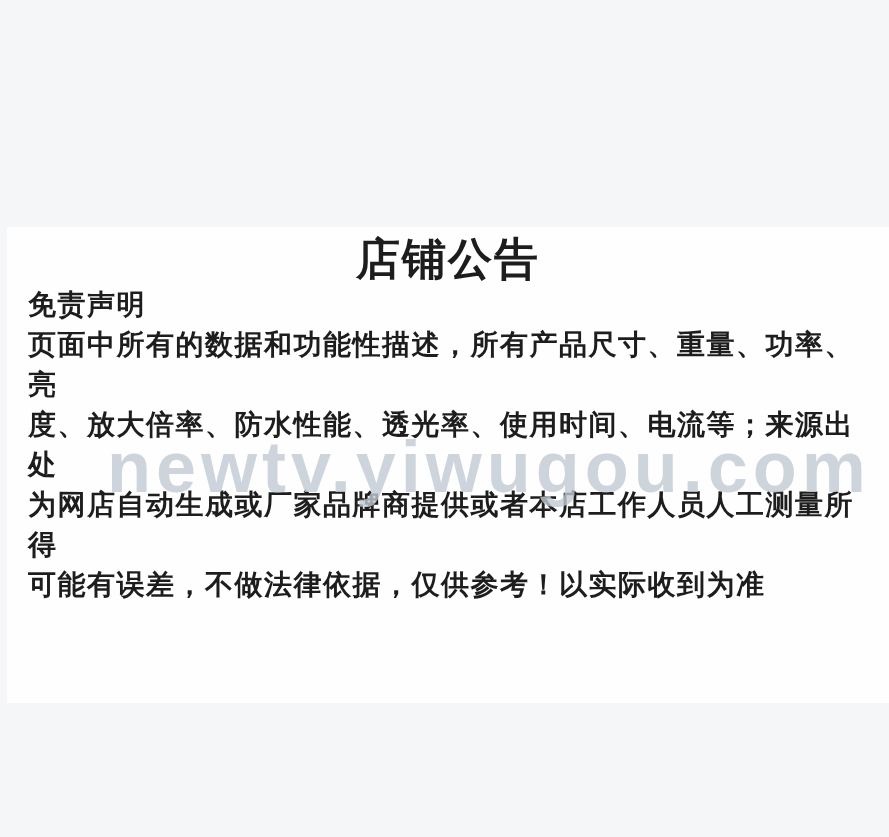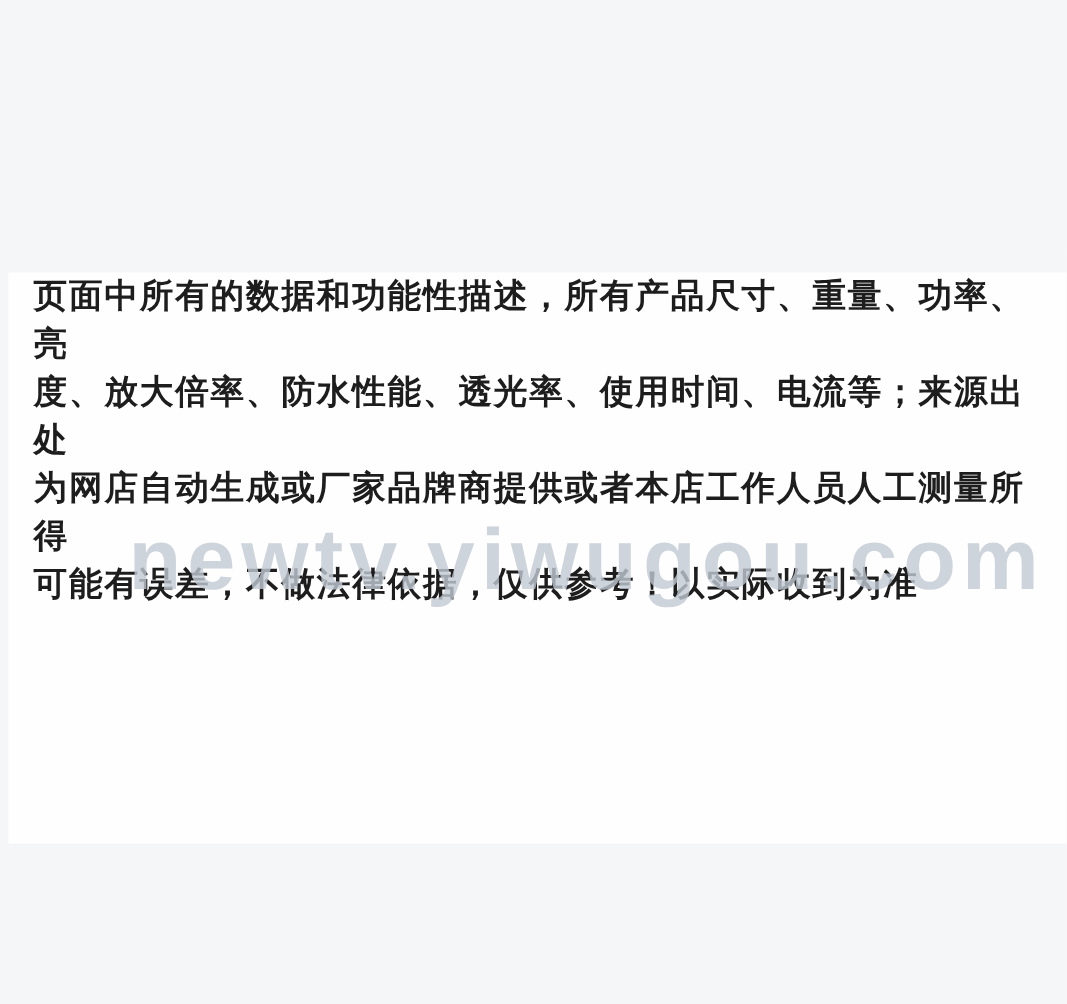--- a/index.html
+++ b/index.html
@@ -73,22 +73,24 @@
     opacity: 0.8;
     pointer-events: none;
     white-space: nowrap;
   }
 </style>
 </head>
 <body>
 
 <div class="page">
   <div class="announcement-card">
+    <h1 class="announcement-title">店铺公告</h1>
 
 
+    <h2 class="disclaimer-heading">免责声明</h2>
 
     <p class="body-text paragraph-2">页面中所有的数据和功能性描述，所有产品尺寸、重量、功率、亮
 度、放大倍率、防水性能、透光率、使用时间、电流等；来源出处
 为网店自动生成或厂家品牌商提供或者本店工作人员人工测量所得
 可能有误差，不做法律依据，仅供参考！以实际收到为准</p>
   </div>
 
   <div class="watermark">newtv.yiwugou.com</div>
 </div>
 

